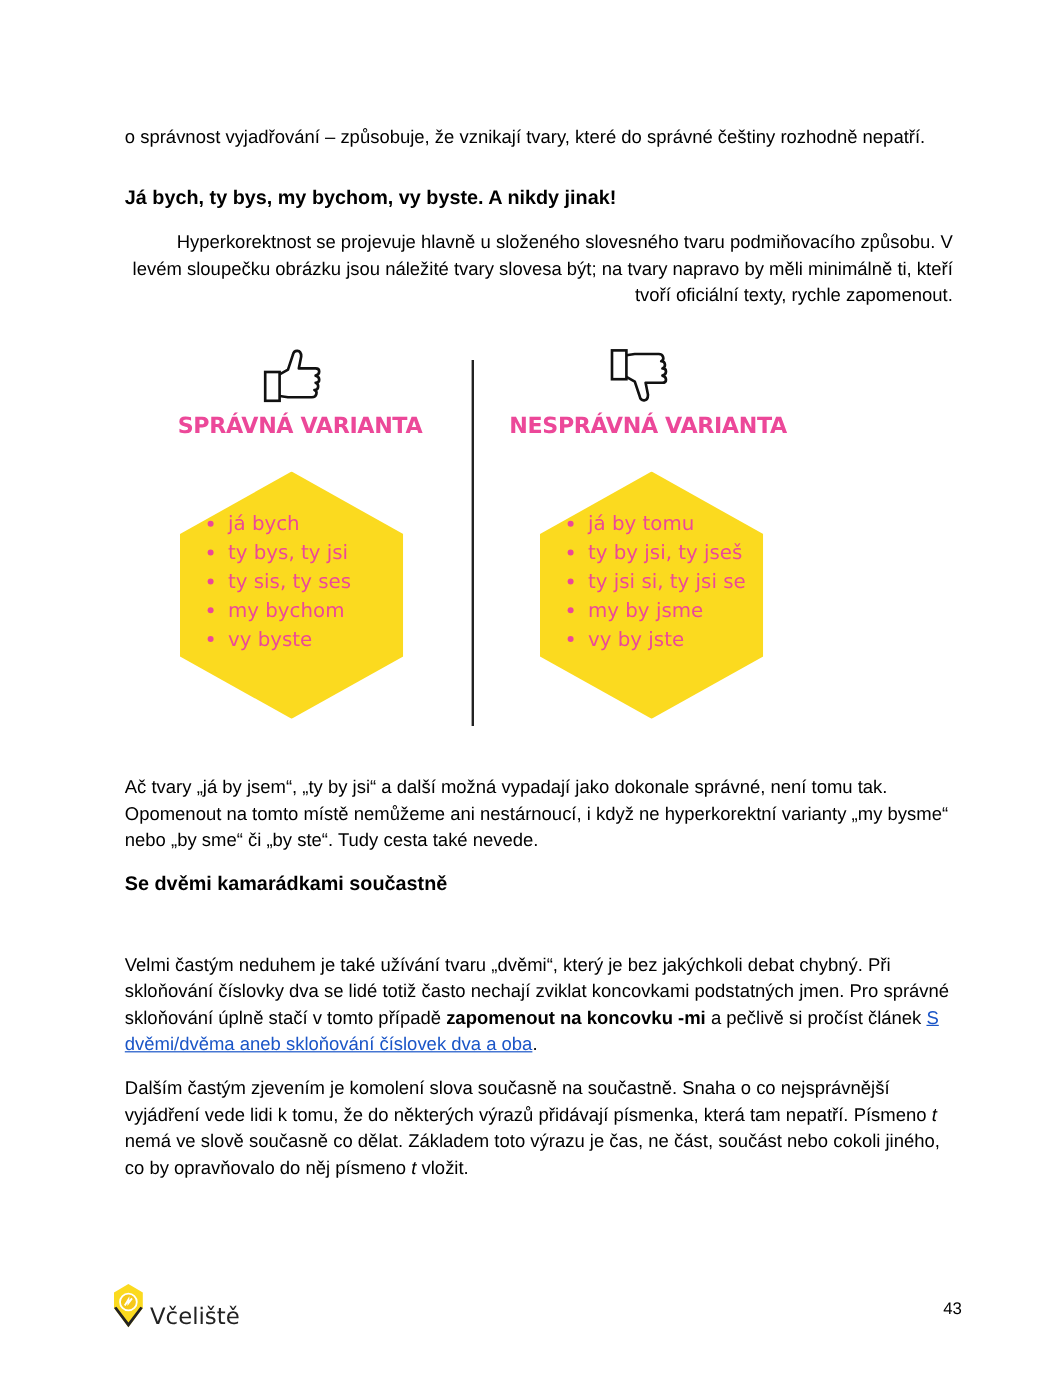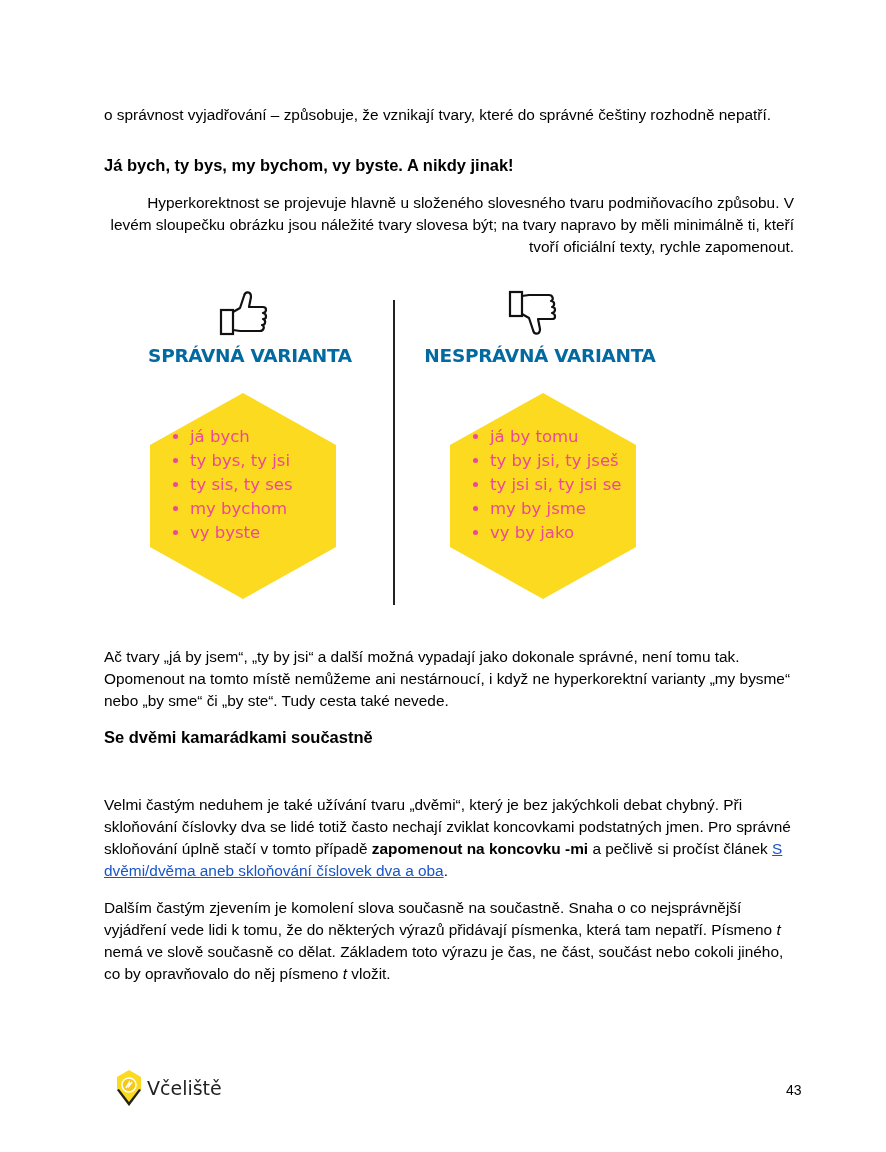--- a/index.html
+++ b/index.html
@@ -15,31 +15,31 @@
   .infographic { position: absolute; left: 130px; top: 285px; width: 540px; height: 325px; }
   .divider { position: absolute; left: 263px; top: 15px; width: 2px; height: 305px; background: #222; }
   .col { position: absolute; top: 0; width: 240px; height: 325px; }
   .col.left { left: 0; }
   .col.right { left: 290px; }
   .thumb { position: absolute; top: 3px; width: 52px; height: 50px; }
   .col.left .thumb { left: 88px; }
   .col.right .thumb { left: 87px; }
   .col-title { position: absolute; top: 60px; left: 0; width: 240px; text-align: center;
                font-family: "DejaVu Sans", sans-serif; font-weight: bold; font-size: 18.5px;
-               letter-spacing: -0.3px; color: #0369a1; }
+               letter-spacing: -0.3px; color: #ec4899; }
   .col.left .col-title { left: 0; }
   .hex { position: absolute; top: 108px; width: 186px; height: 206px; }
   .col.left .hex { left: 20px; }
   .col.right .hex { left: 30px; }
   .hex svg { position: absolute; left: 0; top: 0; }
   .hex ul { position: absolute; top: 32px; left: 22px; margin: 0; padding: 0 0 0 18px;
             font-family: "DejaVu Sans", sans-serif; font-size: 16.5px; line-height: 24px; color: #ec4899; }
   .hex ul li { list-style: disc; }
 
-  .footer-logo { position: absolute; left: 115px; top: 1068px; height: 40px; display: flex; align-items: center; }
+  .footer-logo { position: absolute; left: 93px; top: 1068px; height: 40px; display: flex; align-items: flex-end; }
   .logo-text { font-family: "DejaVu Sans", sans-serif; font-size: 19px; color: #222; margin-left: 4px; }
   .page-num { position: absolute; left: 786px; top: 1082px; font-size: 14px; }
 </style>
 </head>
 <body>
 
 <div class="page">
 
   <p class="p" style="top:104px;">o správnost vyjadřování – způsobuje, že vznikají tvary, které do správné češtiny rozhodně nepatří.</p>
 
@@ -81,21 +81,21 @@
       <div class="col-title">NESPRÁVNÁ VARIANTA</div>
       <div class="hex">
         <svg width="186" height="206" viewBox="0 0 186 206">
           <polygon points="93,0 186,52 186,154 93,206 0,154 0,52" fill="#FBDA1F"></polygon>
         </svg>
         <ul>
           <li>já by tomu</li>
           <li>ty by jsi, ty jseš</li>
           <li>ty jsi si, ty jsi se</li>
           <li>my by jsme</li>
-          <li>vy by jako</li>
+          <li>vy by jste</li>
         </ul>
       </div>
     </div>
   </div>
 
   <p class="p" style="top:646px;">Ač tvary „já by jsem“, „ty by jsi“ a další možná vypadají jako dokonale správné, není tomu tak. Opomenout na tomto místě nemůžeme ani nestárnoucí, i když ne hyperkorektní varianty „my bysme“ nebo „by sme“ či „by ste“. Tudy cesta také nevede.</p>
 
   <h2 class="h" style="top:728px;">Se dvěmi kamarádkami součastně</h2>
   <p class="p" style="top:794px;"><span>Velmi častým neduhem je také užívání tvaru „dvěmi“, který je bez jakýchkoli debat chybný. Při skloňování číslovky dva se lidé totiž často nechají zviklat koncovkami podstatných jmen. Pro správné skloňování úplně stačí v tomto případě </span><span class="b">zapomenout na koncovku -mi</span><span> a pečlivě si pročíst článek </span><a class="link" href="#">S dvěmi/dvěma aneb skloňování číslovek dva a oba</a><span>.</span></p>
 

